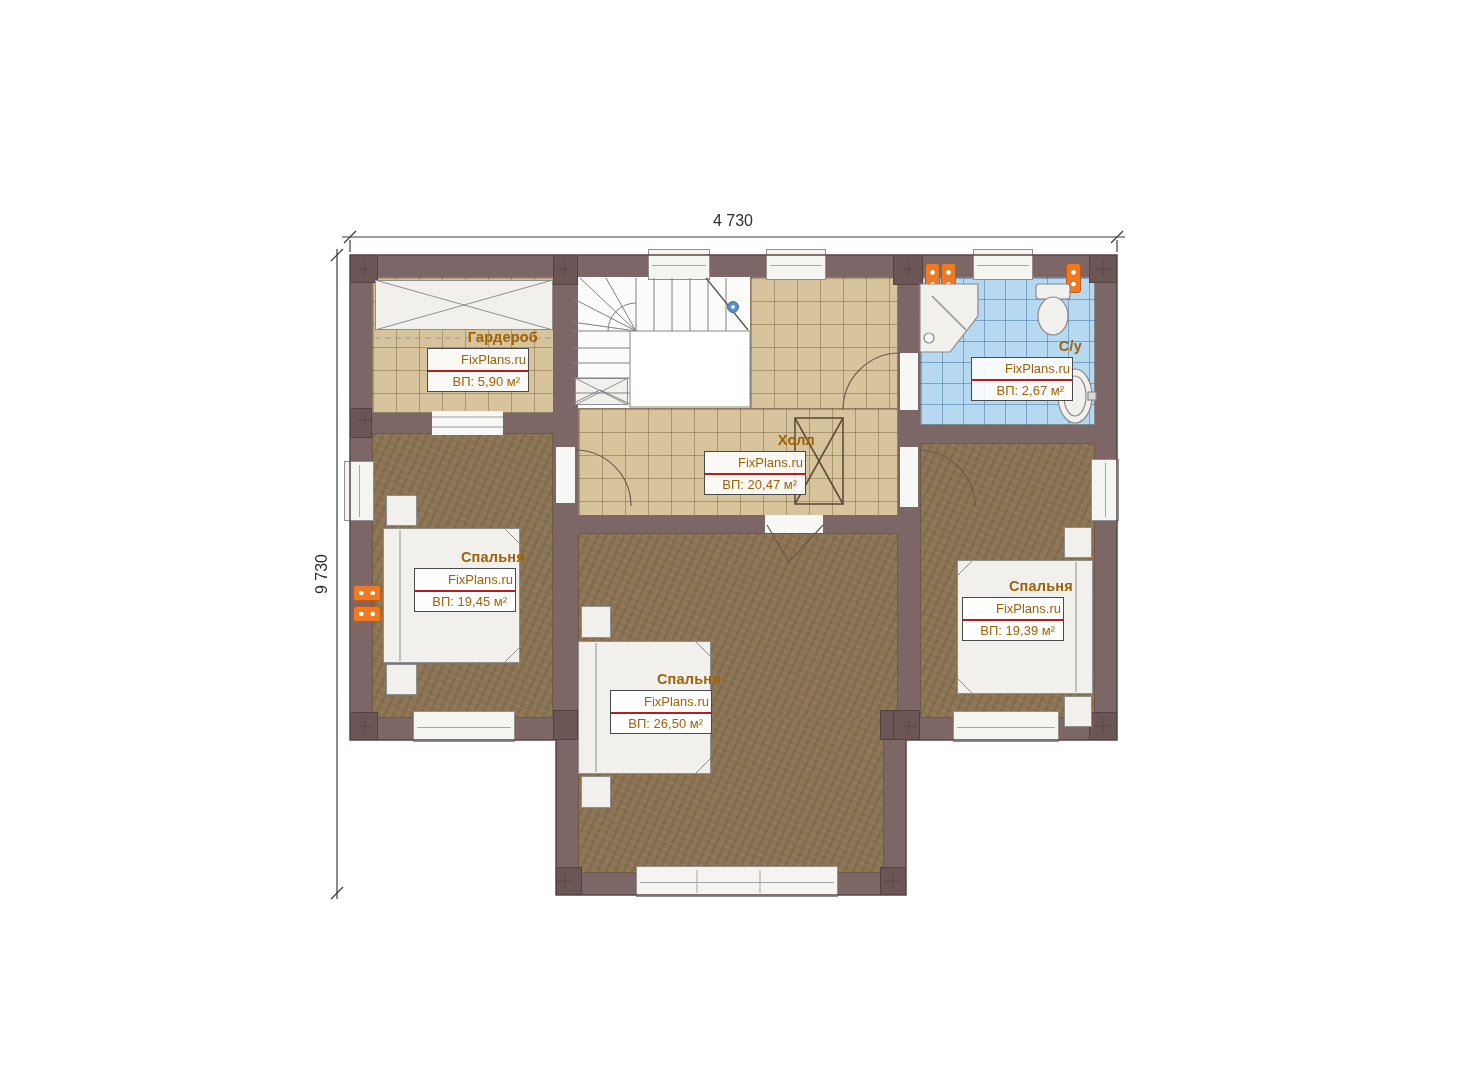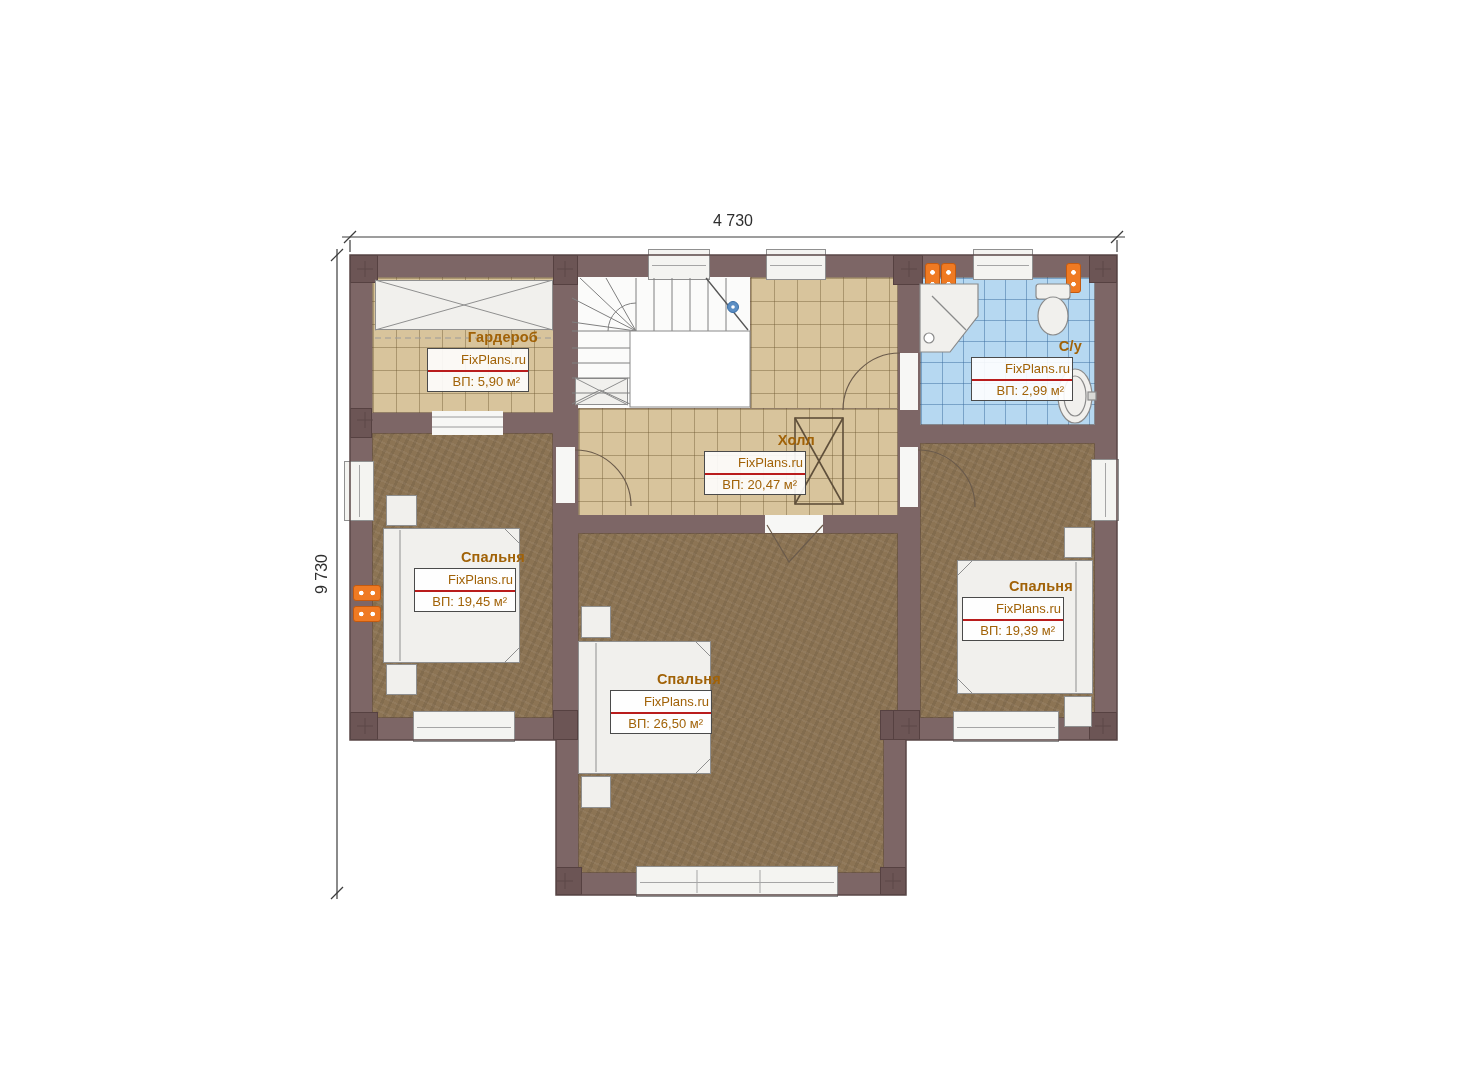--- a/index.html
+++ b/index.html
@@ -254,21 +254,21 @@
     <div class="rl-box">
       <div class="rl-brand">FixPlans.ru</div>
       <div class="rl-area">ВП: 20,47 м²</div>
     </div>
   </div>
 
   <div class="room-label" style="left:962px;top:338px;">
     <div class="rl-name">С/у</div>
     <div class="rl-box">
       <div class="rl-brand">FixPlans.ru</div>
-      <div class="rl-area">ВП: 2,99 м²</div>
+      <div class="rl-area">ВП: 2,67 м²</div>
     </div>
   </div>
 
   <div class="room-label" style="left:405px;top:549px;">
     <div class="rl-name">Спальня</div>
     <div class="rl-box">
       <div class="rl-brand">FixPlans.ru</div>
       <div class="rl-area">ВП: 19,45 м²</div>
     </div>
   </div>

